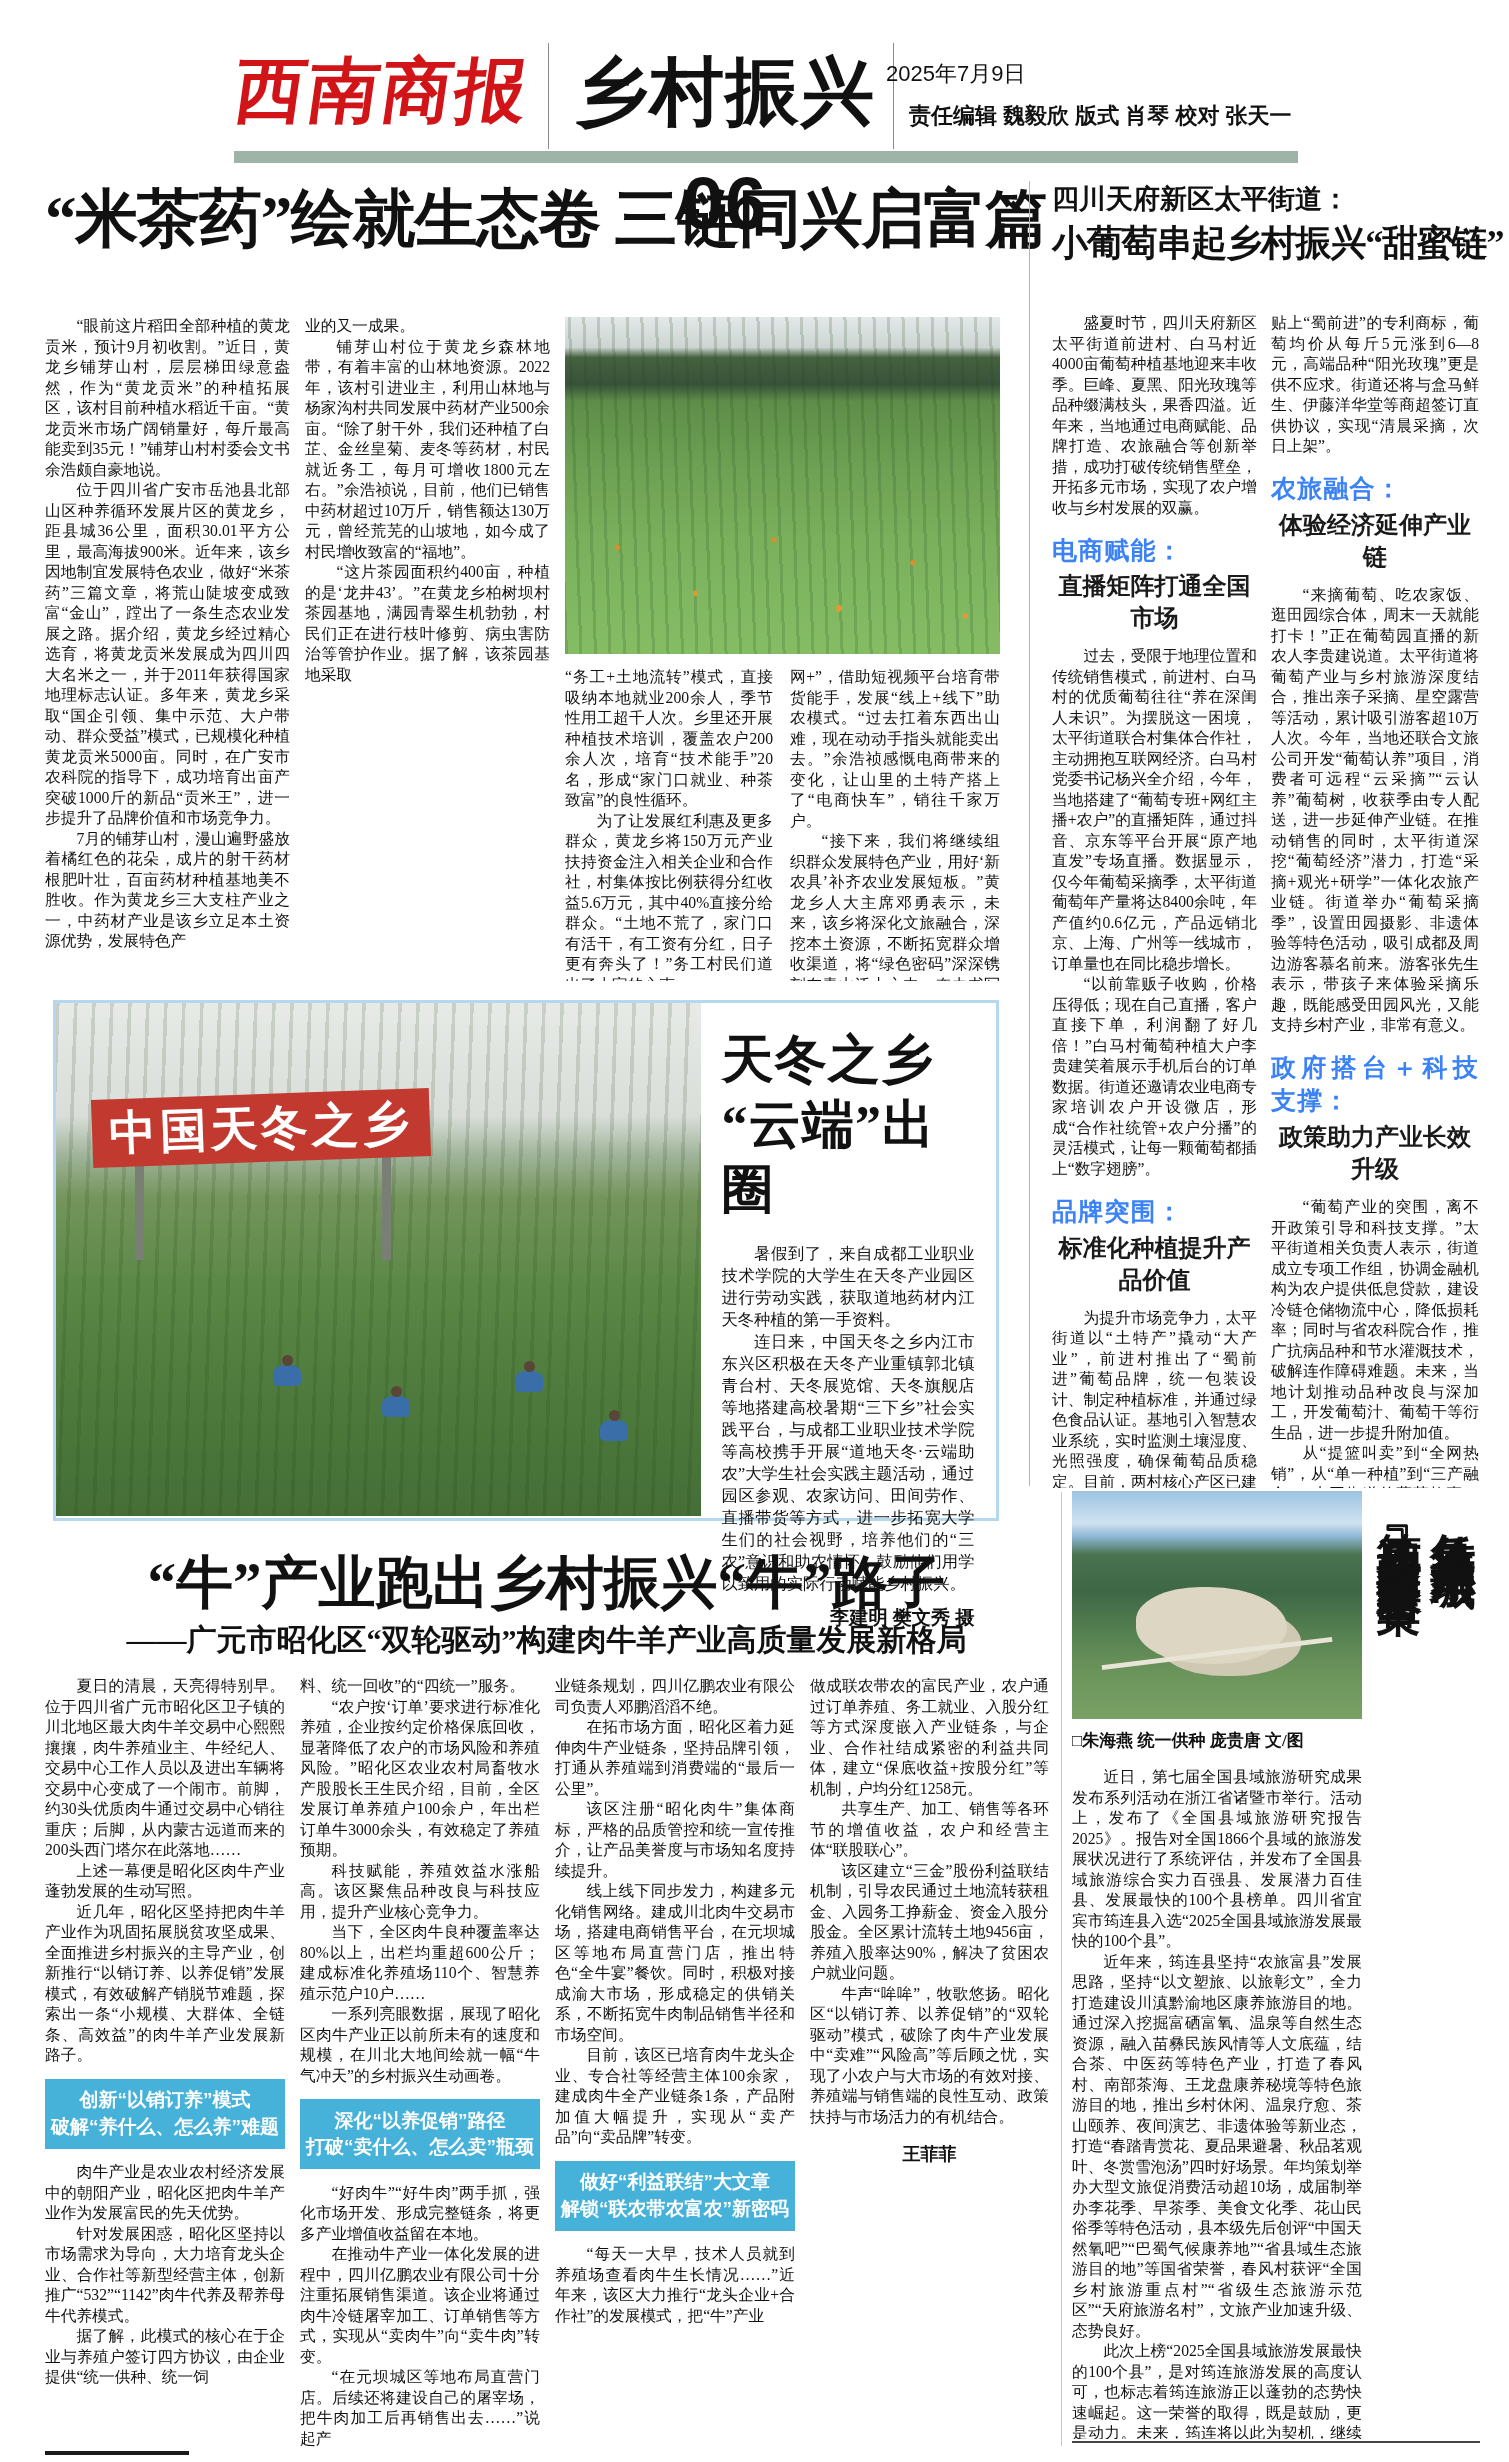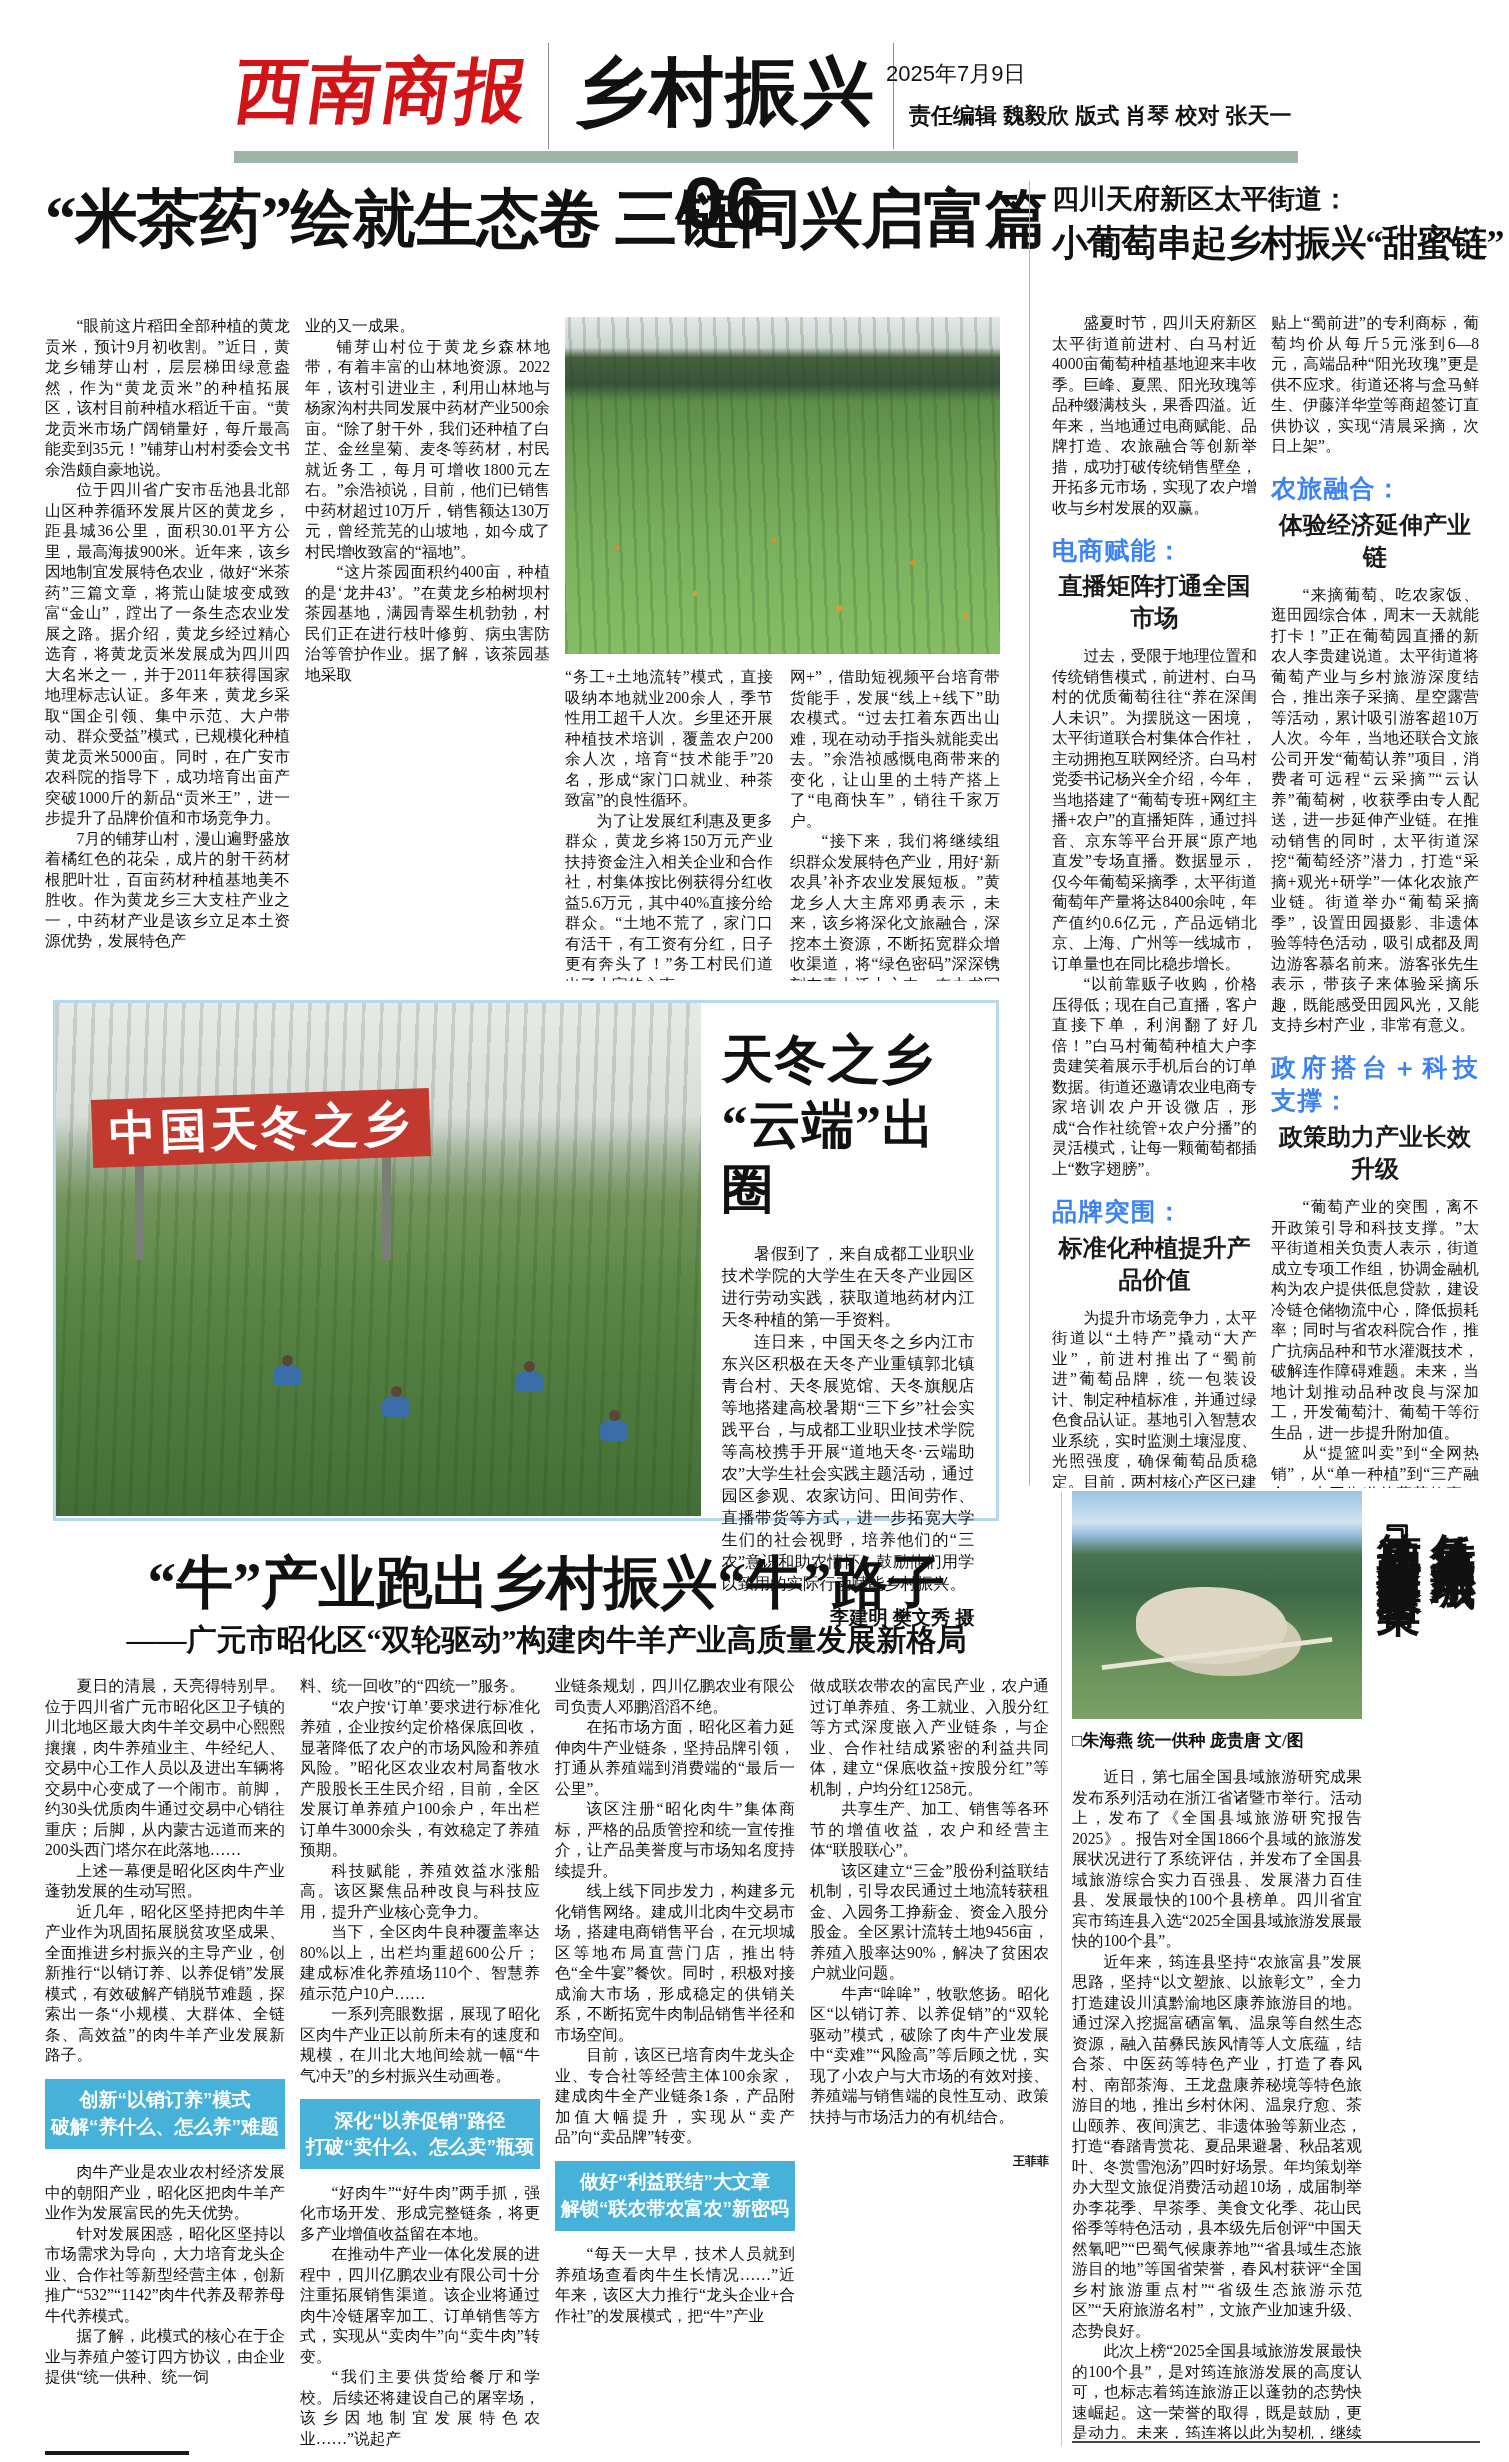--- a/index.html
+++ b/index.html
@@ -26,21 +26,21 @@
   .textcol{overflow:hidden;text-align:justify;}
   .textcol p.para{margin:0;text-indent:2em;font-size:15.7px;line-height:20.5px;}
   .textcol p.cont{text-indent:0;}
   .subhead{margin:15.7px 0 12px 0;}
   .sub-blue{font-family:"Liberation Sans",sans-serif;font-weight:bold;font-size:25px;color:#3b82f6;
             letter-spacing:1.2px;}
   .sub-black{font-family:"Liberation Sans",sans-serif;font-weight:bold;font-size:24px;color:#1a1a1a;
              text-align:center;margin-top:3.6px;}
   .cyan-box{background:#47b2d9;color:#ffffff;font-family:"Liberation Sans",sans-serif;font-weight:bold;
             font-size:19px;line-height:26.6px;text-align:center;padding:8.5px 3.6px;margin:13.3px 0;}
-  .byline{text-align:right;font-weight:bold;font-size:12px;margin-top:26px;}
+  .byline{text-align:center;font-weight:bold;font-size:18px;margin-top:15px;}
   .mcol1{left:45px;top:316px;width:245px;height:666px;}
   .mcol2{left:305px;top:316px;width:245px;height:666px;}
   .mcol3{left:565px;top:667px;width:208px;height:314px;}
   .mcol4{left:790px;top:667px;width:210px;height:314px;}
   .gcol1{left:1052px;top:313px;width:205px;height:1175px;}
   .gcol2{left:1271px;top:313px;width:208px;height:1175px;}
   .ccol1{left:45px;top:1676px;width:240px;height:779px;}
   .ccol2{left:300px;top:1676px;width:240px;height:779px;}
   .ccol3{left:555px;top:1676px;width:240px;height:779px;}
   .ccol4{left:810px;top:1676px;width:239px;height:779px;}
@@ -206,21 +206,21 @@
       <p class="para">“农户按‘订单’要求进行标准化养殖，企业按约定价格保底回收，显著降低了农户的市场风险和养殖风险。”昭化区农业农村局畜牧水产股股长王生民介绍，目前，全区发展订单养殖户100余户，年出栏订单牛3000余头，有效稳定了养殖预期。</p>
       <p class="para">科技赋能，养殖效益水涨船高。该区聚焦品种改良与科技应用，提升产业核心竞争力。</p>
       <p class="para">当下，全区肉牛良种覆盖率达80%以上，出栏均重超600公斤；建成标准化养殖场110个、智慧养殖示范户10户……</p>
       <p class="para">一系列亮眼数据，展现了昭化区肉牛产业正以前所未有的速度和规模，在川北大地间绘就一幅“牛气冲天”的乡村振兴生动画卷。</p>
       <div class="cyan-box">
         <div>深化“以养促销”路径</div>
         <div>打破“卖什么、怎么卖”瓶颈</div>
       </div>
       <p class="para">“好肉牛”“好牛肉”两手抓，强化市场开发、形成完整链条，将更多产业增值收益留在本地。</p>
       <p class="para">在推动牛产业一体化发展的进程中，四川亿鹏农业有限公司十分注重拓展销售渠道。该企业将通过肉牛冷链屠宰加工、订单销售等方式，实现从“卖肉牛”向“卖牛肉”转变。</p>
-      <p class="para">“我们主要供货给餐厅和学校。后续还将建设自己的屠宰场，该乡因地制宜发展特色农业……”说起产</p>
+      <p class="para">“在元坝城区等地布局直营门店。后续还将建设自己的屠宰场，把牛肉加工后再销售出去……”说起产</p>
     </div>
   <div class="abs textcol ccol3">
       <p class="para cont">业链条规划，四川亿鹏农业有限公司负责人邓鹏滔滔不绝。</p>
       <p class="para">在拓市场方面，昭化区着力延伸肉牛产业链条，坚持品牌引领，打通从养殖端到消费端的“最后一公里”。</p>
       <p class="para">该区注册“昭化肉牛”集体商标，严格的品质管控和统一宣传推介，让产品美誉度与市场知名度持续提升。</p>
       <p class="para">线上线下同步发力，构建多元化销售网络。建成川北肉牛交易市场，搭建电商销售平台，在元坝城区等地布局直营门店，推出特色“全牛宴”餐饮。同时，积极对接成渝大市场，形成稳定的供销关系，不断拓宽牛肉制品销售半径和市场空间。</p>
       <p class="para">目前，该区已培育肉牛龙头企业、专合社等经营主体100余家，建成肉牛全产业链条1条，产品附加值大幅提升，实现从“卖产品”向“卖品牌”转变。</p>
       <div class="cyan-box">
         <div>做好“利益联结”大文章</div>
         <div>解锁“联农带农富农”新密码</div>

